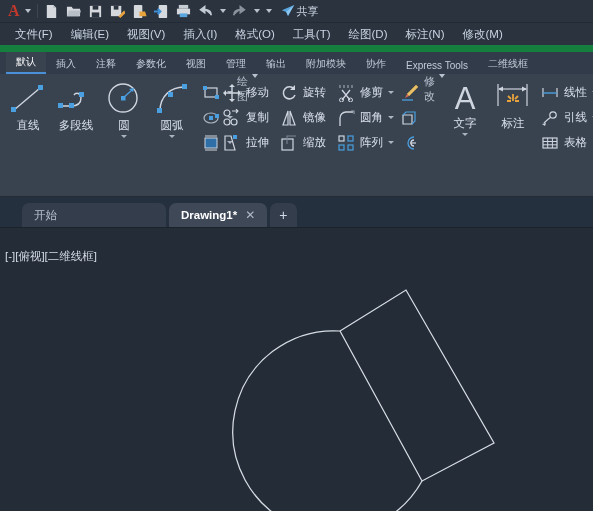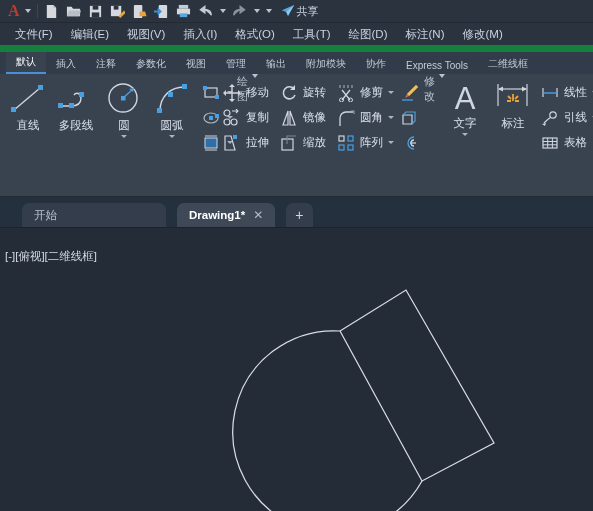--- a/index.html
+++ b/index.html
@@ -87,21 +87,21 @@
   .iconbox{width:22px;height:22px;display:flex;align-items:center;justify-content:center;}
 
   
   .doctabs{
     height:30px;background:#24303d;display:flex;align-items:flex-end;
     padding-left:22px;border-bottom:1px solid #1a222c;
   }
   .dtab{
     height:24px;display:flex;align-items:center;gap:8px;
     padding:0 12px;border-radius:7px 7px 0 0;font-size:11.5px;
-    background:#333d4b;color:#b9c3d1;margin-right:11px;
+    background:#333d4b;color:#b9c3d1;margin-right:3px;
   }
   .dtab.active{background:#3e4857;color:#ffffff;font-weight:bold;}
   .dtab .x{font-size:12px;color:#b0bac8;}
   .dtab.plus{padding:0 9px;background:#333d4b;color:#cfd8e4;font-size:14px;}
 
   
   .canvas{
     position:relative;height:311px;background:#242c38;overflow:hidden;
   }
   .vplabel{

